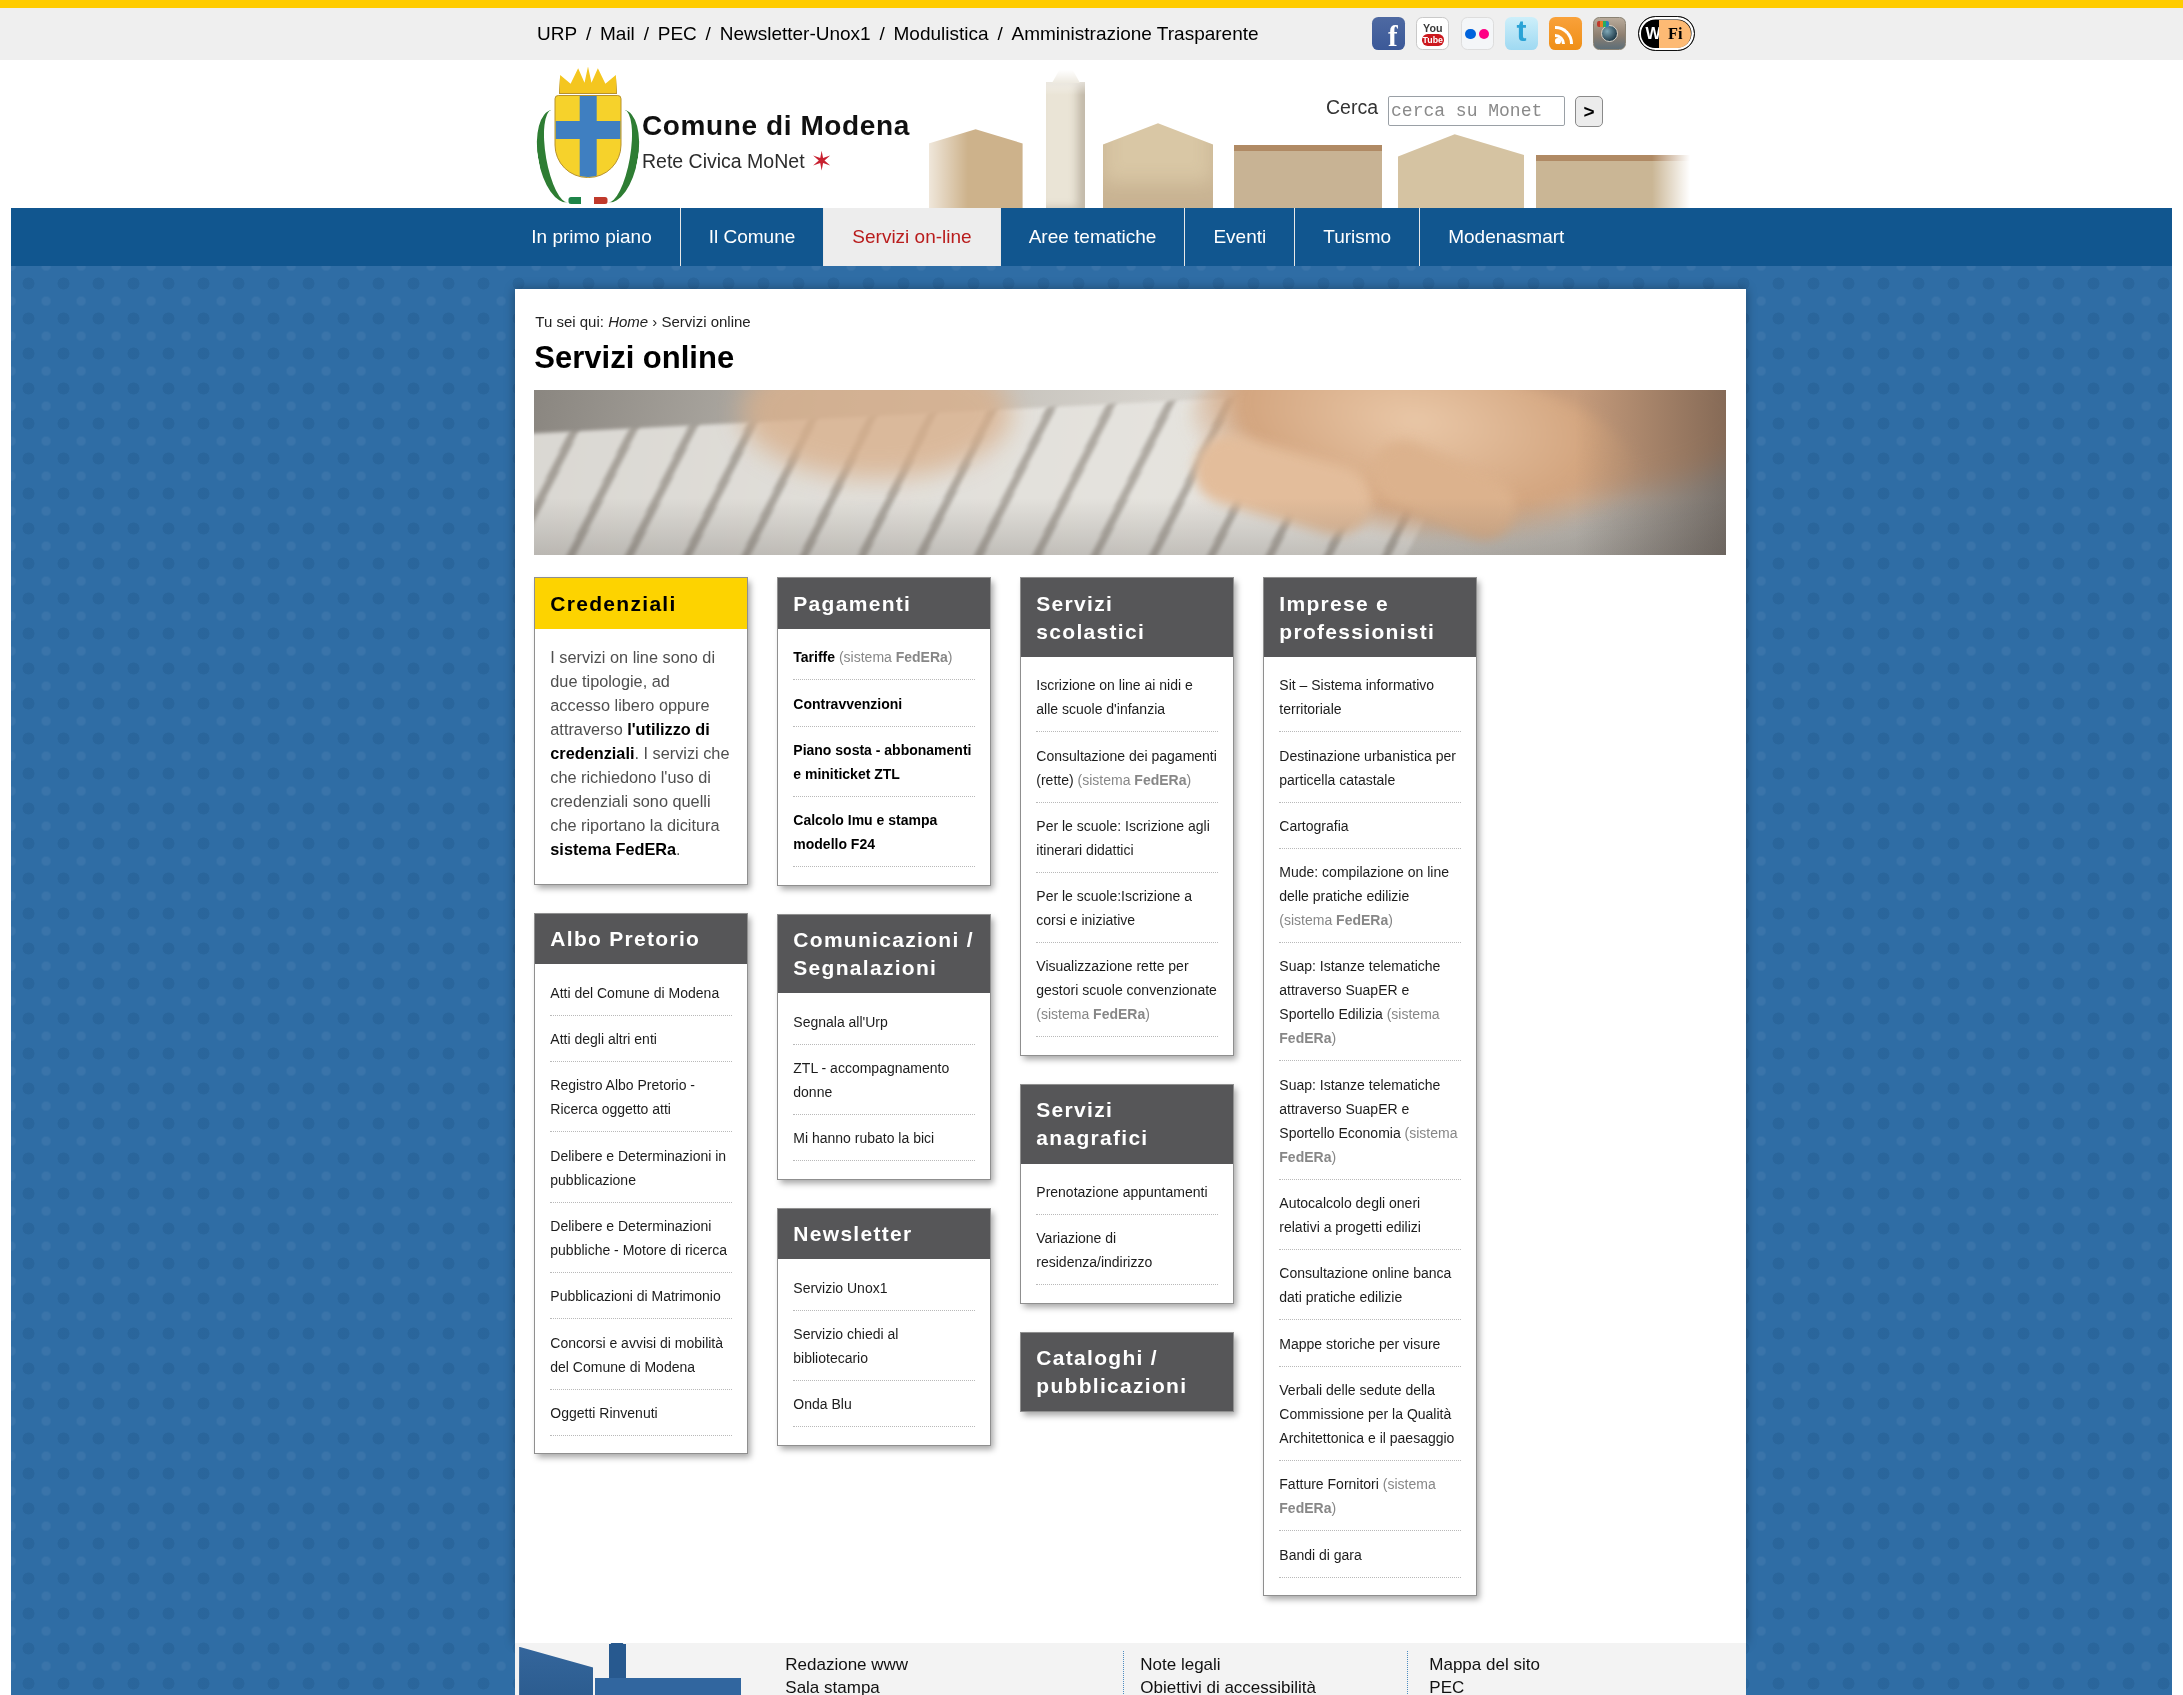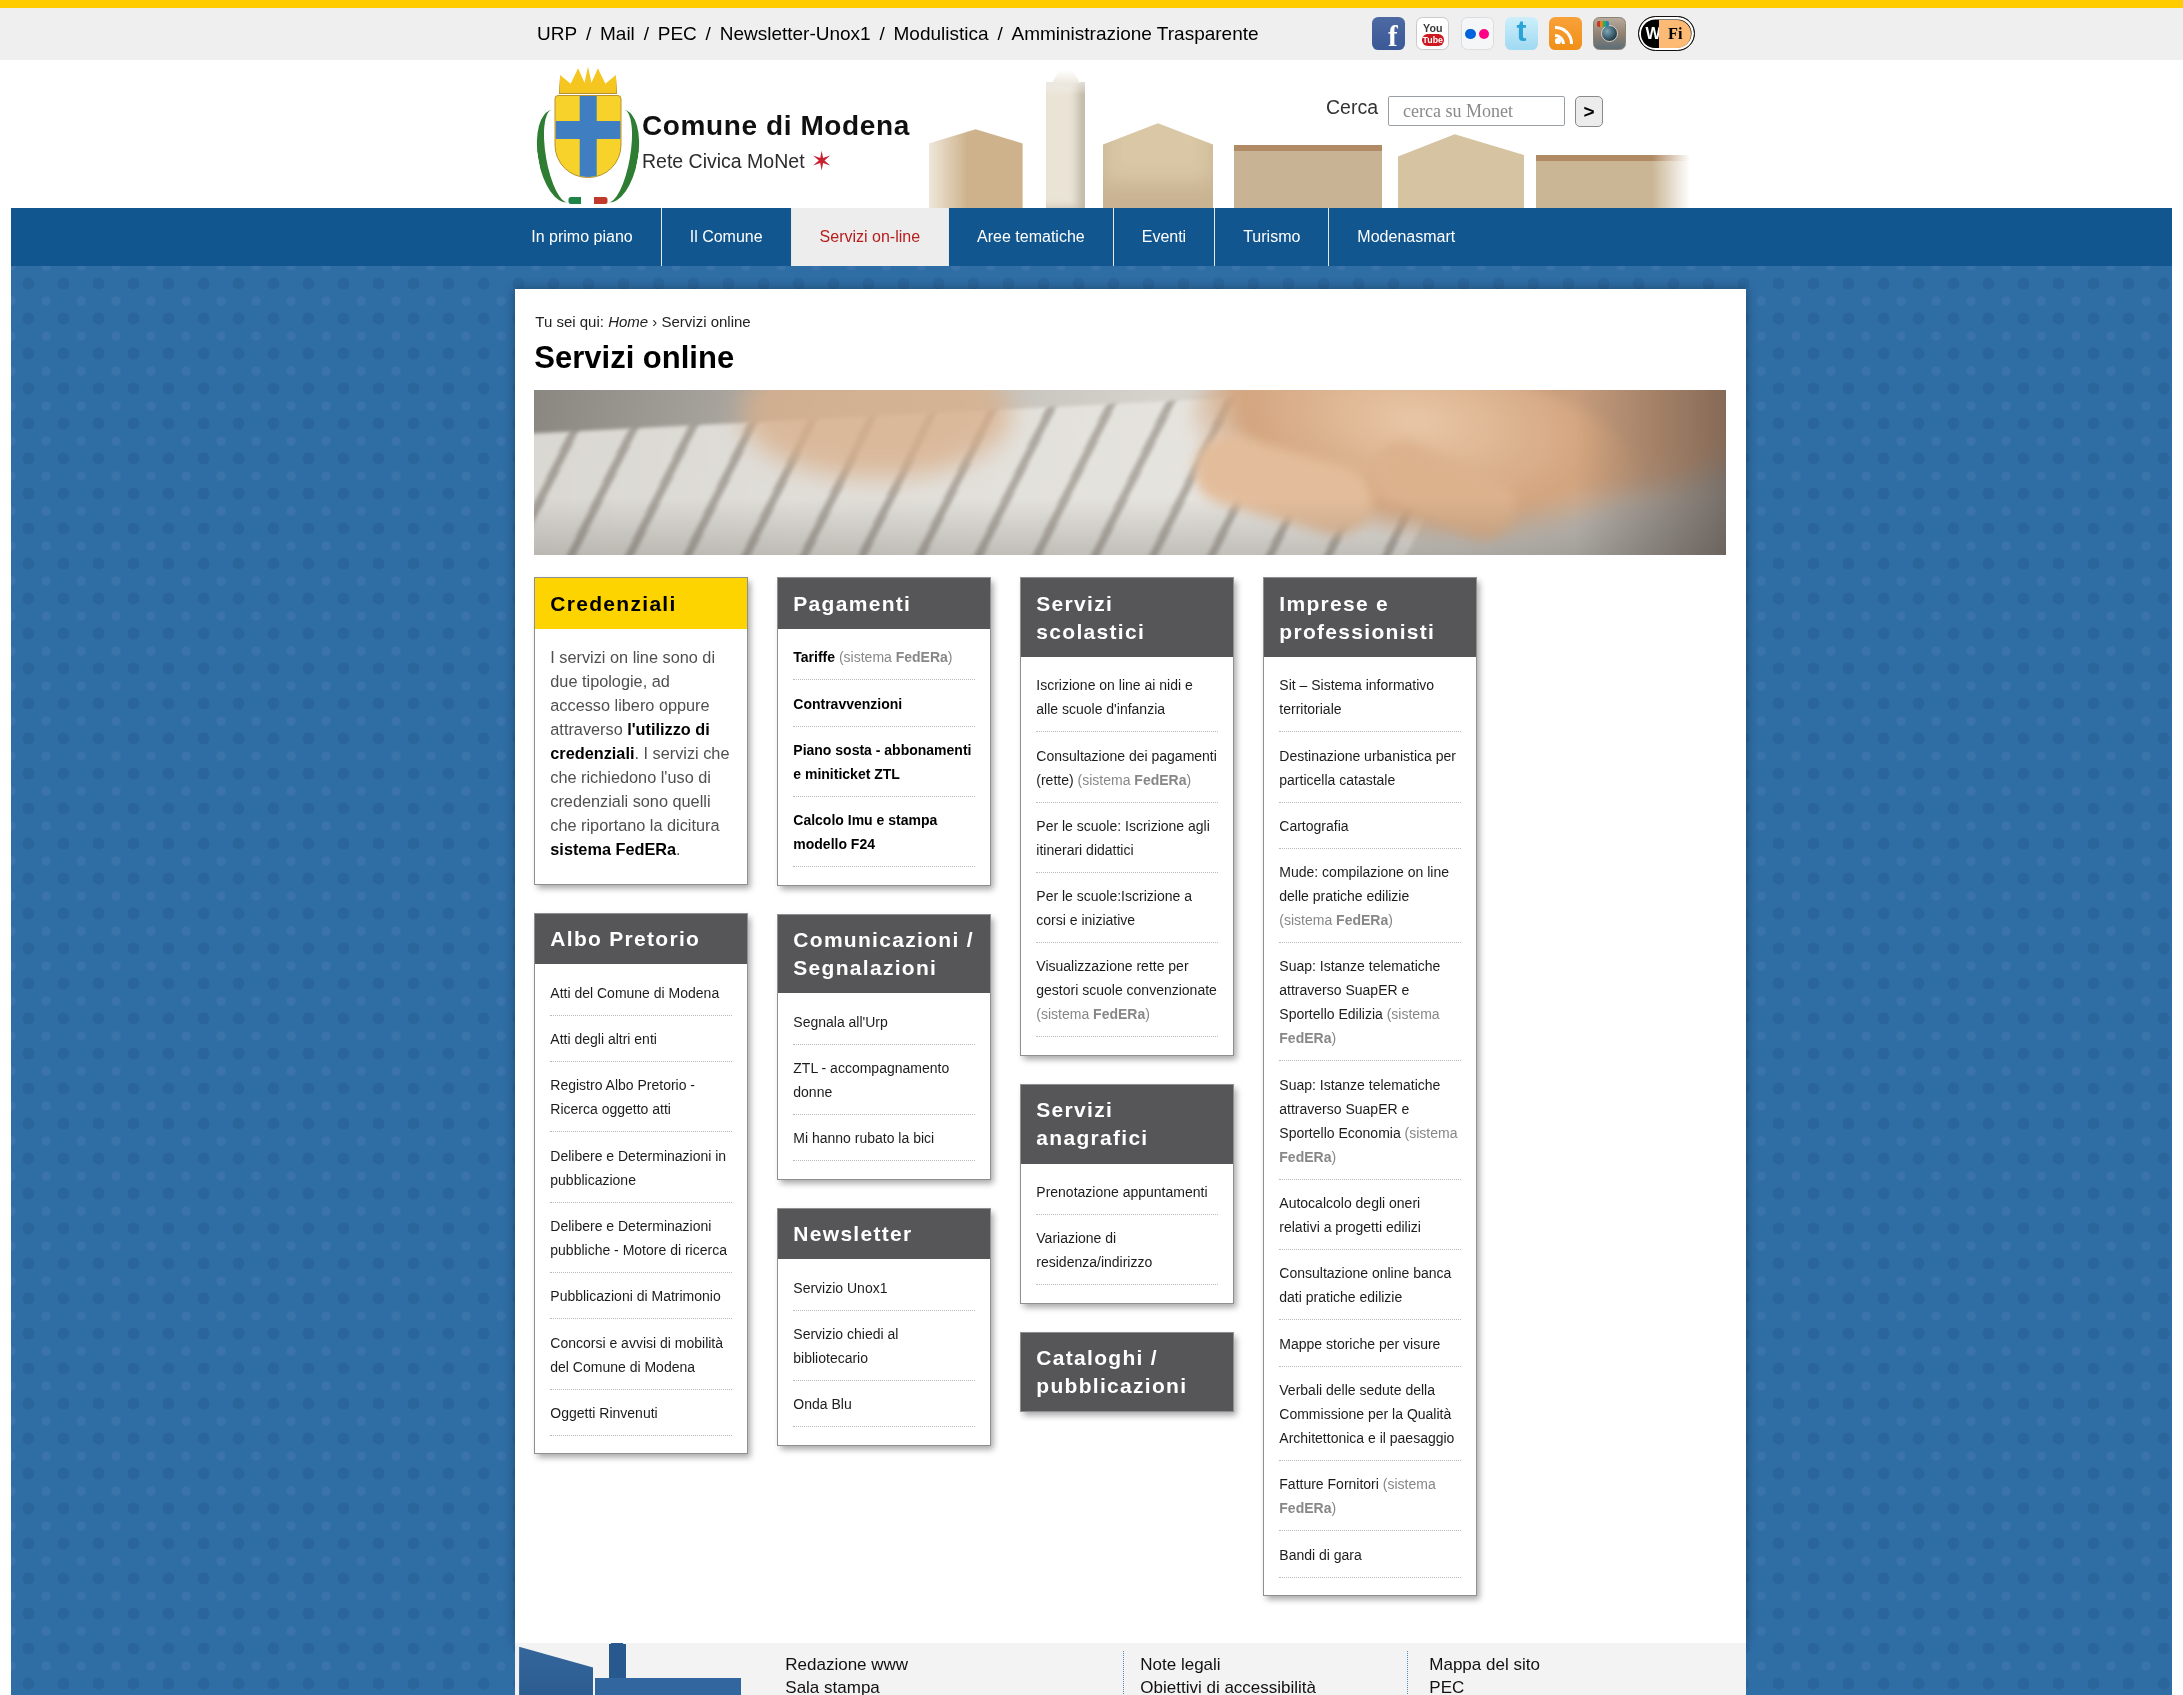--- a/index.html
+++ b/index.html
@@ -61,28 +61,28 @@
   .tower::before { content:""; position:absolute; top:-24px; left:50%; transform:translateX(-50%); border-left:14px solid transparent; border-right:14px solid transparent; border-bottom:25px solid #ddd5c2; }
   .b2 { left:192px; width:110px; height:85px; background:#d9c7a5; clip-path:polygon(0 25%,50% 0,100% 25%,100% 100%,0 100%); box-shadow:inset 0 -25px 19px rgba(150,120,90,.25); }
   .b3 { left:323px; width:148px; height:63px; background:#c8b394; border-top:6.3px solid #b08a64; }
   .b4 { left:487px; width:126px; height:74px; background:#d5c3a2; clip-path:polygon(0 30%,45% 0,100% 28%,100% 100%,0 100%); }
   .b5 { left:625px; width:154px; height:53px; background:#cab695; border-top:6.3px solid #b08a64; }
   .skyline::after { content:""; position:absolute; inset:0;
     background:linear-gradient(90deg,#fff 0,rgba(255,255,255,0) 57px),linear-gradient(270deg,#fff 0,rgba(255,255,255,0) 38px),linear-gradient(180deg,#fff 0,rgba(255,255,255,0) 25px); }
 
   .search { position:absolute; left:1326px; top:36px; display:flex; align-items:flex-start; gap:10px; }
   .search-label { font-size:19.5px; color:#333; }
-  .search-input { width:177px; height:30px; border:1.3px solid #9aa0a6; border-radius:1.9px; font-size:18px; padding:0 14px; color:#333; background:#fff; font-family:Liberation Serif, serif; }
+  .search-input { width:177px; height:30px; border:1.3px solid #9aa0a6; border-radius:1.9px; font-size:18px; padding:0 2px; color:#333; background:#fff; font-family:Liberation Mono, monospace; }
   .search-input::placeholder { color:#8a8a8a; }
   .search-btn { width:28px; height:31px; border:1.3px solid #8a8a8a; border-radius:5px; background:#ececec; font-size:19px; font-weight:bold; color:#000; cursor:pointer; }
 
   
   .nav { margin:0 11.3px; height:58px; background:#11568f; position:relative; }
   .nav-items { position:absolute; left:492px; top:0; height:100%; display:flex; }
-  .nav-item { display:flex; align-items:center; padding:0 28px; color:#fff; font-size:16px; cursor:pointer; border-left:0.6px solid #e8e8e8; text-decoration:none; }
+  .nav-item { display:flex; align-items:center; padding:0 28px; color:#fff; font-size:19px; cursor:pointer; border-left:0.6px solid #e8e8e8; text-decoration:none; }
   .nav-item:first-child { border-left:none; }
   .nav-item.active { background:#ededed; color:#b91c1c; }
 
   
   .bluearea { margin:0 11.3px; height:1430px; padding-top:22.6px; overflow:hidden; background-color:#2f6da5;
     background-image:radial-gradient(rgba(18,66,110,0.16) 5.7px, transparent 6.3px), radial-gradient(rgba(255,255,255,0.05) 4.4px, transparent 5px);
     background-size:35px 35px, 35px 35px; background-position:0 0, 17.6px 17.6px; }
   .panel { width:1231px; margin-left:504px; background:#fff; min-height:1210px; padding:24px 0 6.3px; box-shadow:0 0 10px rgba(0,0,0,0.35); }
   .breadcrumb { margin-left:20px; font-size:15px; color:#222; }
   .breadcrumb .home { font-style:italic; }

